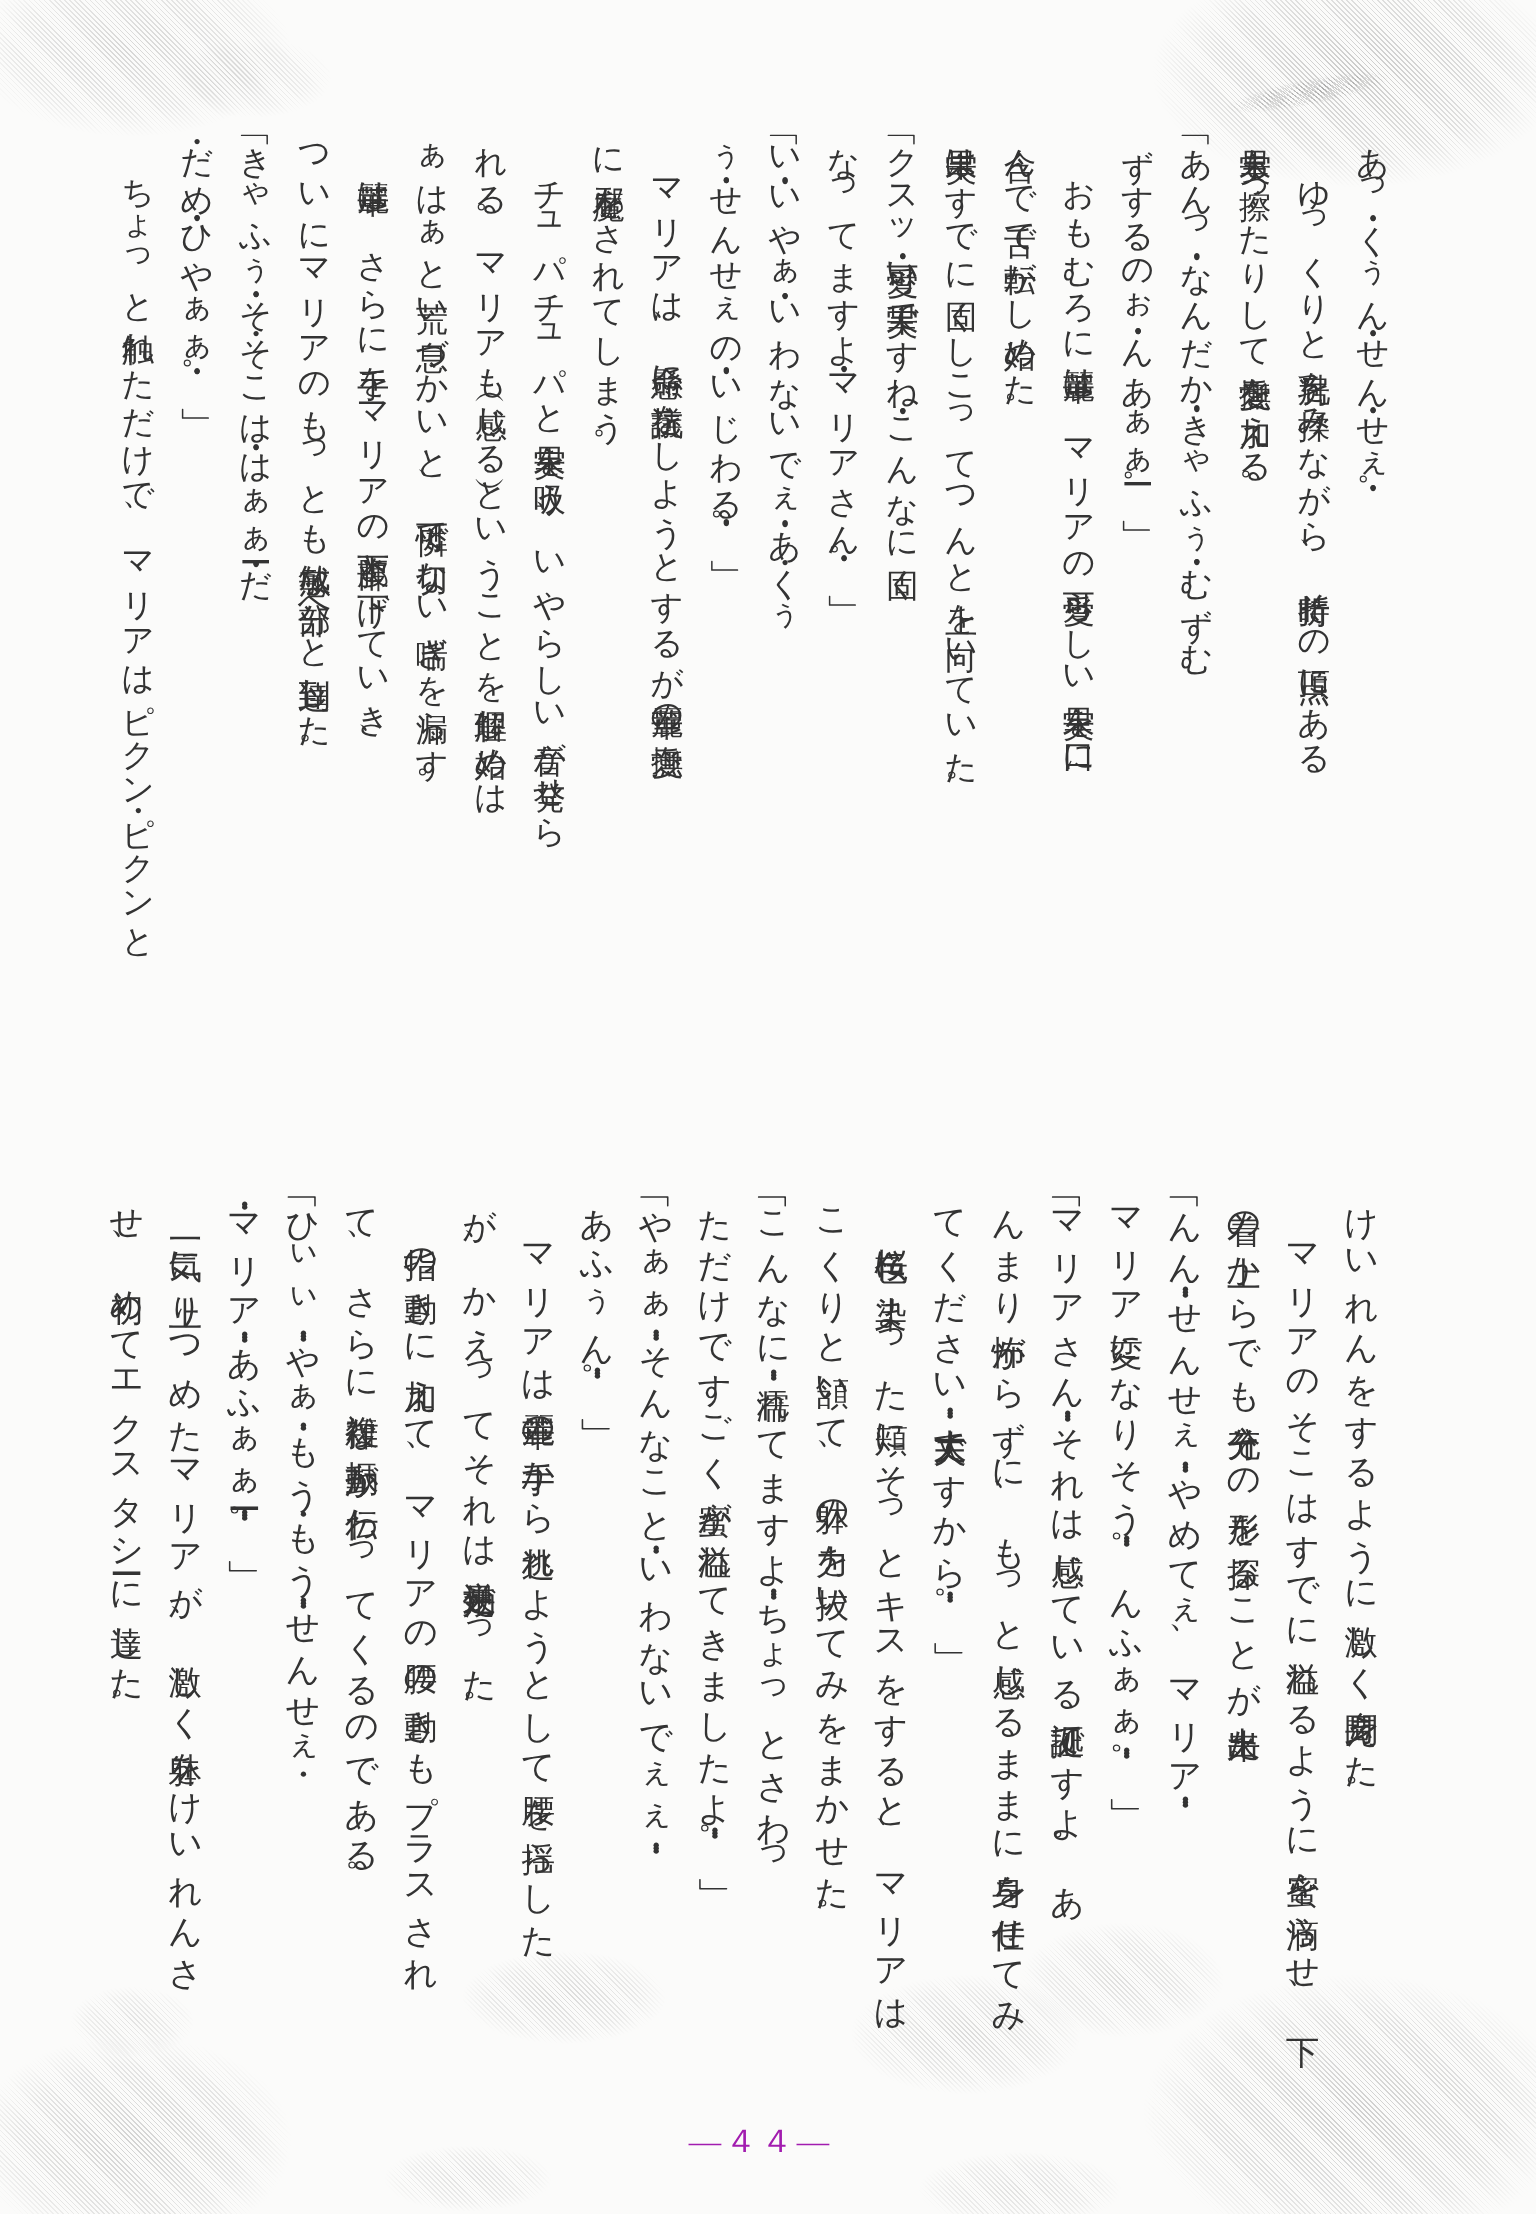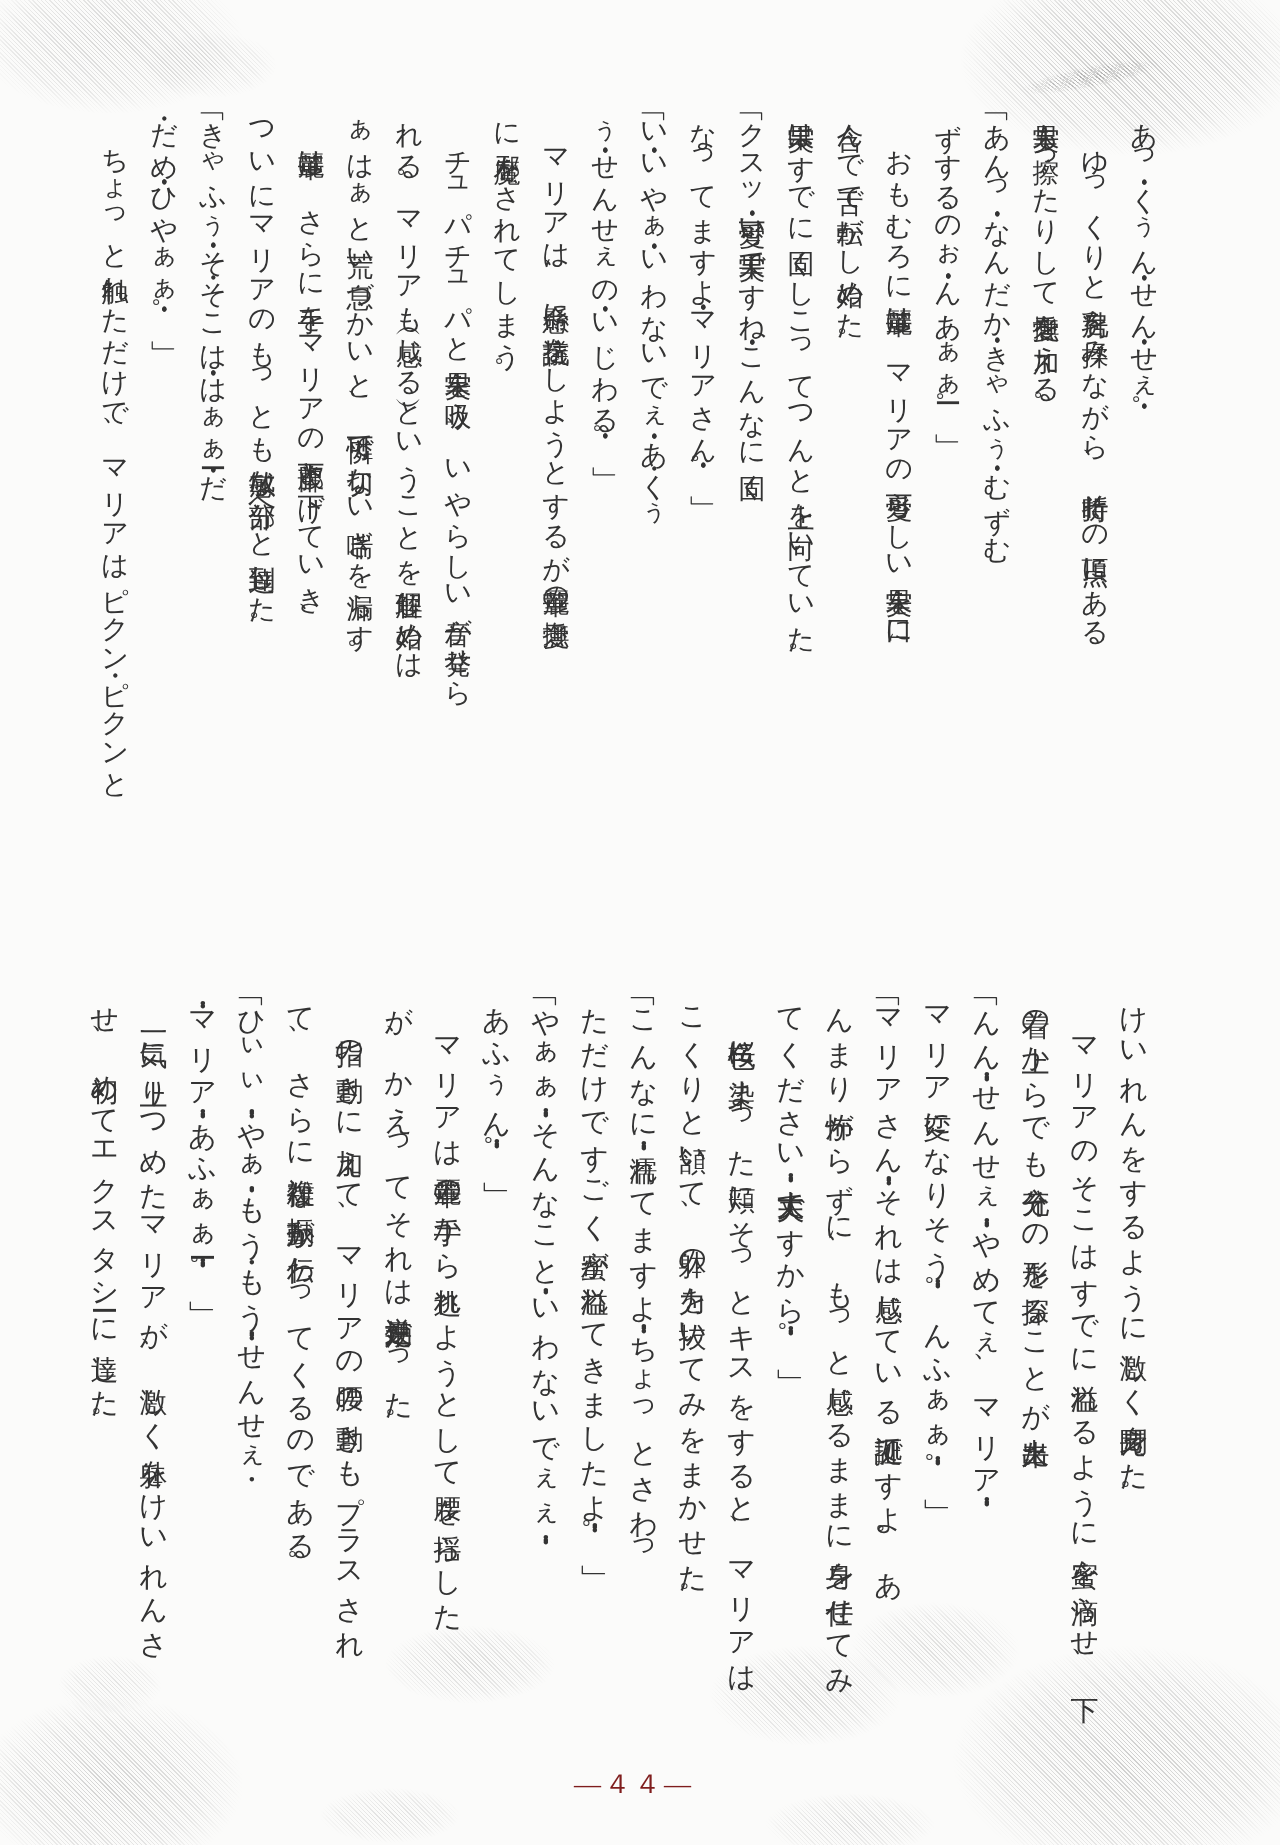--- a/index.html
+++ b/index.html
@@ -29,21 +29,21 @@
   .tier-bottom{
     top:988px;right:122px;height:752px;
     font-size:28px;line-height:49px;letter-spacing:2.5px;
   }
   .page-number{
     position:absolute;
     top:1766px;left:50%;
     transform:translateX(-55%);
     font-size:27px;
     letter-spacing:3px;
-    color:#7f1d1d;
+    color:#a21caf;
   }
   
   .cloud{
     position:absolute;
     background:repeating-linear-gradient(45deg, rgba(105,105,105,.55) 0 1px, rgba(0,0,0,0) 1px 3px);
     -webkit-mask-image:radial-gradient(ellipse 50% 50% at 50% 50%, #000 0%, rgba(0,0,0,.55) 52%, transparent 74%);
     mask-image:radial-gradient(ellipse 50% 50% at 50% 50%, #000 0%, rgba(0,0,0,.55) 52%, transparent 74%);
     pointer-events:none;
   }
   .c-tl {left:-70px;top:-60px;width:360px;height:200px;opacity:.45;}

